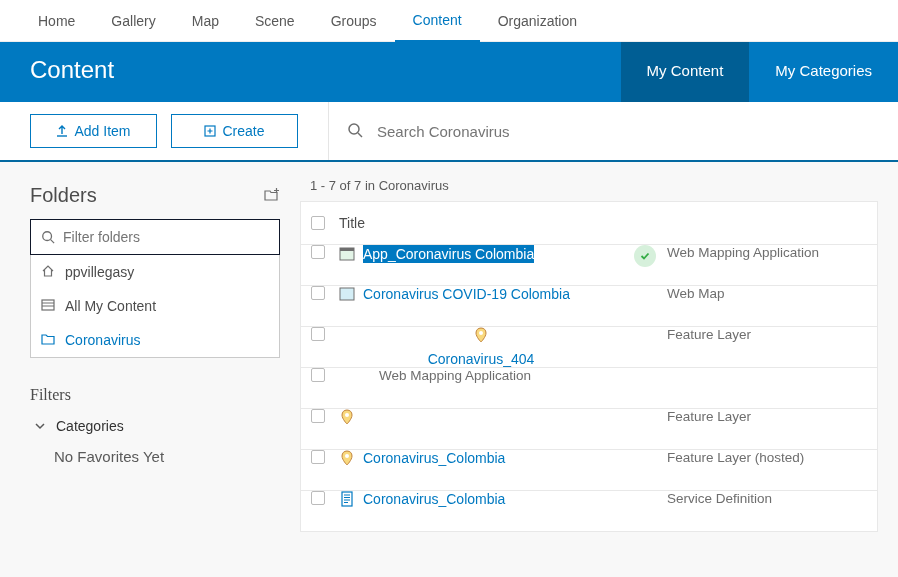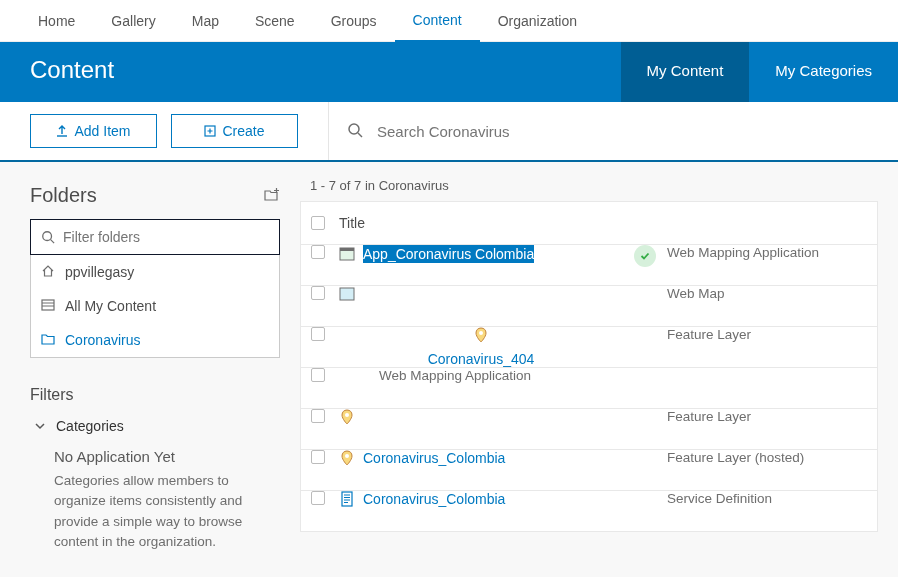--- a/index.html
+++ b/index.html
@@ -30,21 +30,21 @@
   .sidebar { width: 300px; padding: 22px 20px 0 30px; }
   .sidebar-title { color: #4c4c4c; font-size: 20px; margin-bottom: 12px; display: flex; justify-content: space-between; align-items: flex-start; }
   .new-folder-icon { color: #6e6e6e; cursor: pointer; }
   .filter-folders { border: 1px solid #0f172a; background: #fff; height: 36px; display: flex; align-items: center; padding: 0 10px; color: #6e6e6e; }
   .filter-folders svg { margin-right: 8px; }
   .filter-folders input { border: none; outline: none; font-size: 14px; color: #6e6e6e; flex: 1; background: transparent; }
   .folder-list { border: 1px solid #cacaca; border-top: none; background: #fff; }
   .folder-item { height: 34px; display: flex; align-items: center; padding: 0 10px; color: #4c4c4c; cursor: pointer; gap: 10px; }
   .folder-item.selected { color: #0079c1; }
   .filters-section { margin-top: 28px; }
-  .filters-title { color: #4c4c4c; font-size: 16px; margin-bottom: 14px; }
+  .filters-title { color: #4c4c4c; font-size: 16px; margin-bottom: 14px; font-family: Liberation Serif, serif; }
   .cat-header { display: flex; align-items: center; gap: 10px; color: #323232; cursor: pointer; margin-bottom: 14px; padding-left: 4px; }
   .no-cat { color: #595959; font-size: 15px; padding-left: 24px; margin-bottom: 6px; }
   .cat-desc { color: #6e6e6e; font-size: 13.5px; line-height: 1.5; padding-left: 24px; padding-right: 4px; }
   
   
   .content-area { flex: 1; padding: 16px 20px 0 0; }
   .count-line { color: #595959; font-size: 13px; padding-left: 10px; margin-bottom: 8px; }
   .table-header { display: flex; align-items: center; background: #fff; border: 1px solid #e8e8e8; height: 44px; }
   .col-check { width: 34px; display: flex; justify-content: center; }
   .col-title { flex: 1; display: flex; align-items: center; gap: 8px; color: #4c4c4c; }
@@ -150,22 +150,21 @@
       </div>
 
     <div class="filters-section">
       <div class="filters-title">Filters</div>
       <div class="cat-header">
         <svg width="12" height="12" viewBox="0 0 12 12">
             <path d="M2 4 L6 8 L10 4" stroke="#595959" fill="none" stroke-width="1.5"></path>
           </svg>
         <span style="font-weight:500;">Categories</span>
       </div>
-      <div class="no-cat">No Application Yet</div>
-      <div class="cat-desc">Categories allow members to organize items consistently and provide a simple way to browse content in the organization.</div>
+      <div class="no-cat">No Favorites Yet</div>
     </div>
   </div>
 
   <div class="content-area">
     <div class="count-line">1 - 7 of 7 in Coronavirus</div>
     <div class="table-header">
       <div class="col-check">
         <div class="checkbox"></div>
       </div>
       <div class="col-title" style="padding-left:4px;">
@@ -200,20 +199,21 @@
         <div class="row">
           <div class="col-check">
             <div class="checkbox"></div>
           </div>
           <div class="col-title" style="padding-left: 4px;">
             <span class="item-icon">
               <svg width="16" height="14" viewBox="0 0 16 14">
                 <rect x="1" y="1" width="14" height="12" fill="#d4eef6" stroke="#6e6e6e" stroke-width="1"></rect>
               </svg>
             </span>
+            <a href="#">Coronavirus COVID-19 Colombia</a>
           </div>
           <div class="col-status"></div>
           <div class="col-type">Web Map</div>
         </div>
         <div class="row">
           <div class="col-check">
             <div class="checkbox"></div>
           </div>
           <div class="col-title" style="padding-left: 4px; flex-direction: column;">
             <span class="item-icon">

